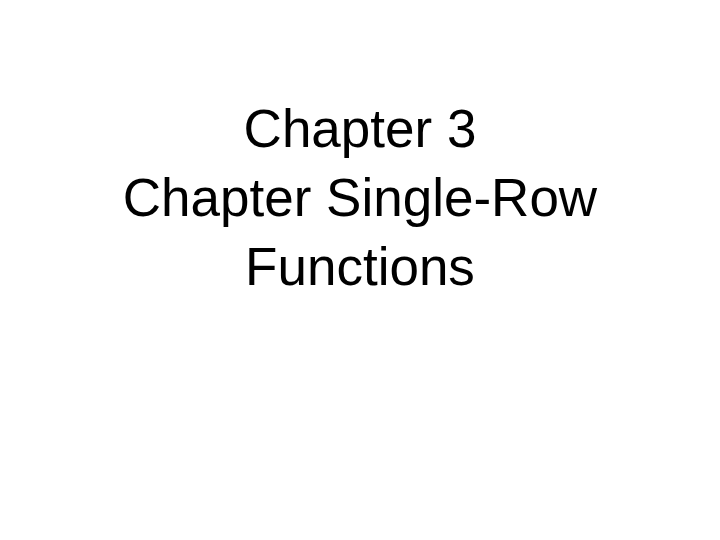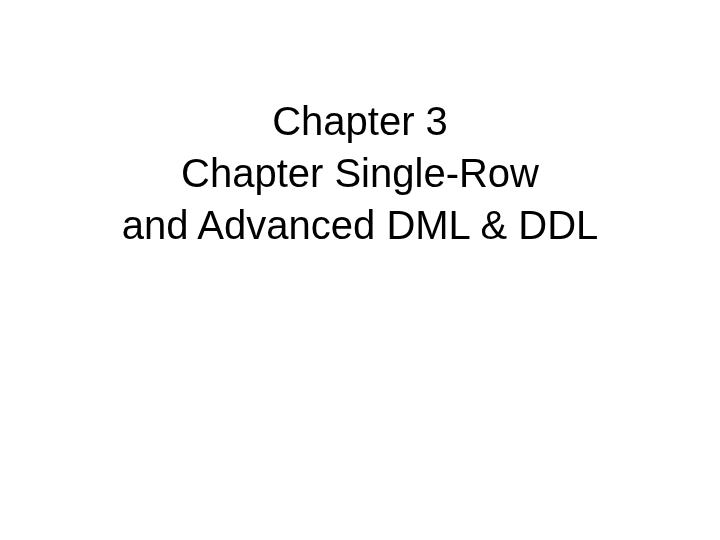--- a/index.html
+++ b/index.html
@@ -13,25 +13,25 @@
       background: #ffffff;
       font-family: Arial, Helvetica, sans-serif;
       display: flex;
       align-items: flex-start;
       justify-content: center;
       padding-top: 95px;
     }
     .title-block {
       text-align: center;
       color: #000000;
-      font-size: 40px;
+      font-size: 53px;
       line-height: 1.3;
       font-weight: normal;
     }
   </style>
 </head>
 <body>
 
 <div class="title-block">
   <div>Chapter 3</div>
   <div>Chapter Single-Row</div>
-  <div>and Advanced DML &amp; DDL</div>
+  <div>Functions</div>
 </div>
 
 </body></html>

